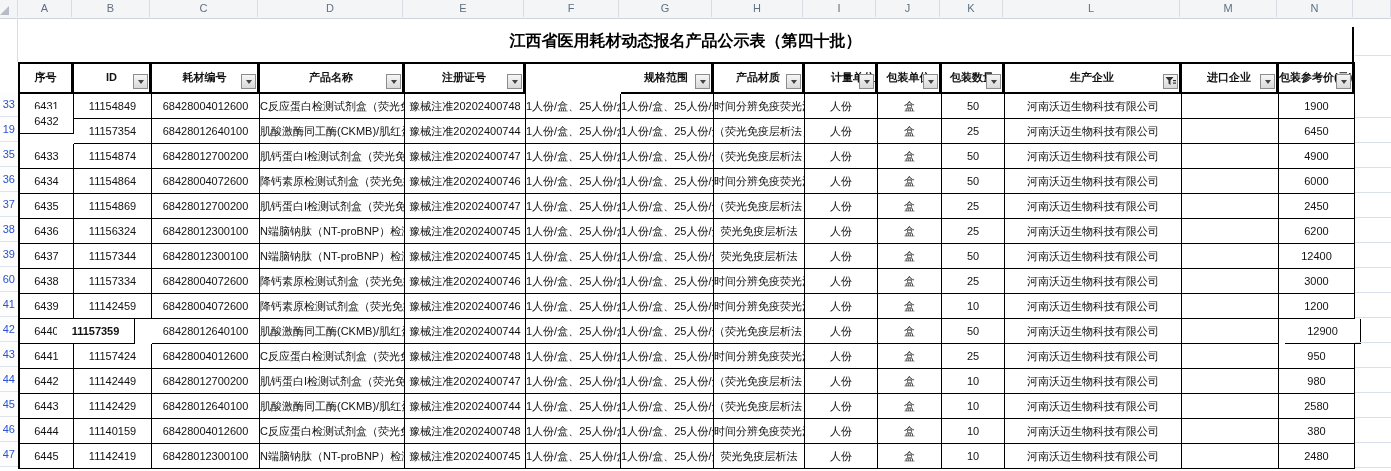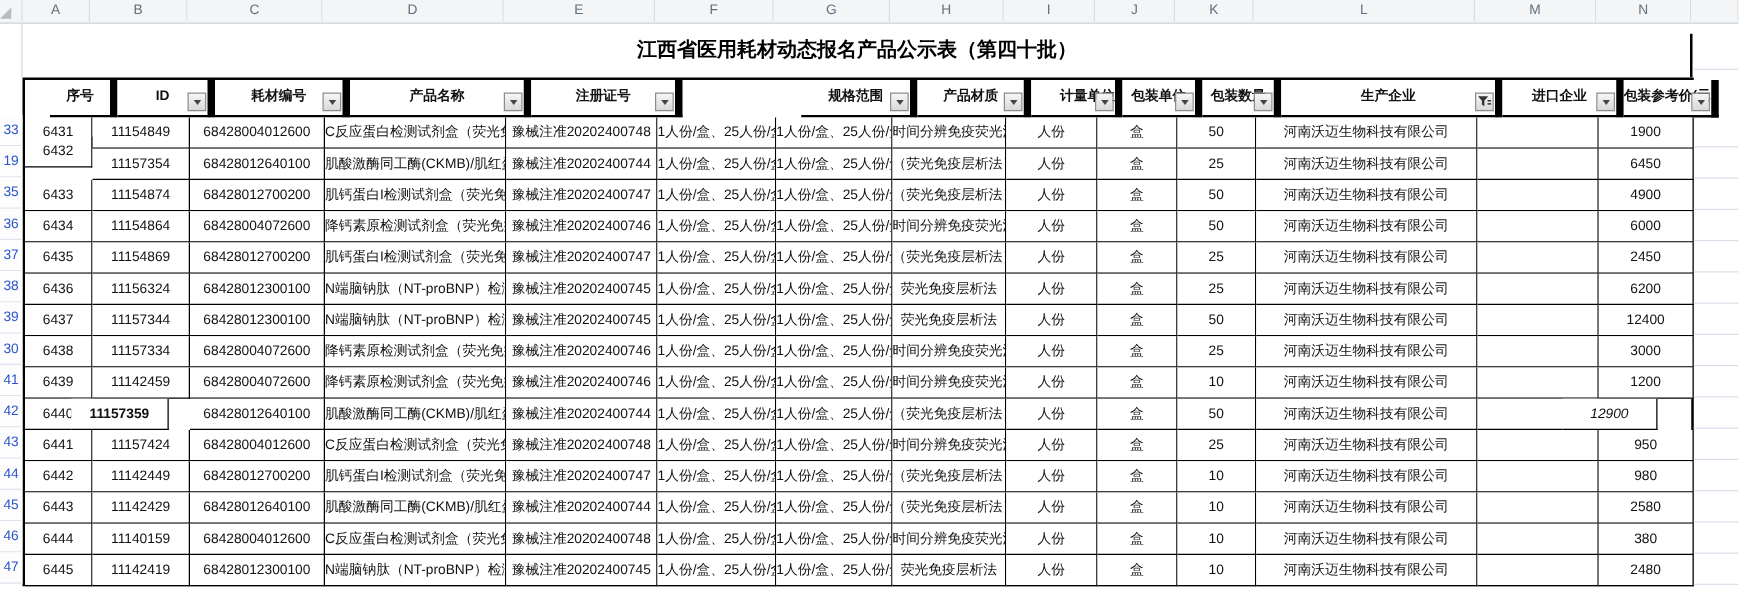--- a/index.html
+++ b/index.html
@@ -14,22 +14,22 @@
   
   .rownum{position:absolute;left:0;width:18px;height:25px;line-height:25px;text-align:right;padding-right:3px;
           box-sizing:border-box;color:#2a53cc;border-bottom:1px solid #dde4ee;background:#fdfdfe;overflow:hidden;}
   .gutter-vline{position:absolute;left:17px;top:18px;width:1px;height:44px;background:#d8dde3;}
   
   .title-row{position:absolute;left:18px;top:18px;width:1335px;height:44px;text-align:center;
              line-height:46px;font-weight:bold;font-size:16px;color:#000;overflow:hidden;white-space:nowrap;}
   .title-right-border{position:absolute;left:1352px;top:27px;width:2px;height:35px;background:#000;}
   
   .tbl{position:absolute;left:18px;top:62px;width:1337px;height:407px;box-sizing:border-box;border:2px solid #000;background:#fff;}
-  .hcell{position:absolute;height:30px;box-sizing:border-box;border-right:6px solid #000000;border-bottom:2px solid #000;
-         font-weight:bold;text-align:center;line-height:27px;overflow:hidden;white-space:nowrap;background:#fff;margin-left:20px;}
+  .hcell{position:absolute;height:30px;box-sizing:border-box;border-right:3px solid #000000;border-bottom:2px solid #000;
+         font-weight:bold;text-align:center;line-height:27px;overflow:hidden;white-space:nowrap;background:#fff;}
   .dcell{position:absolute;height:25px;box-sizing:border-box;border-right:1px solid #000;border-bottom:1px solid #000;
          text-align:center;line-height:24px;overflow:hidden;white-space:nowrap;background:#fff;}
   
   .fbtn{position:absolute;right:1px;bottom:3px;width:15px;height:15px;box-sizing:border-box;
         border:1px solid #8c8c8c;background:linear-gradient(#f6f6f6,#d9d9d9);display:flex;align-items:center;justify-content:center;}
   .chev{width:0;height:0;border-left:3.5px solid transparent;border-right:3.5px solid transparent;border-top:4.5px solid #444;}
   
   .rgl{position:absolute;left:1355px;width:36px;height:1px;background:#d9e0ea;}
 </style>
 </head>
@@ -233,21 +233,21 @@
       <div class="dcell" style="left: 240px; top: 255px; width: 145px;">肌酸激酶同工酶(CKMB)/肌红蛋白联合检测试剂盒（荧光免疫层析法）</div>
       <div class="dcell" style="left: 385px; top: 255px; width: 121px;">豫械注准20202400744</div>
       <div class="dcell" style="left: 506px; top: 255px; width: 95px;">1人份/盒、25人份/盒、50人份/盒</div>
       <div class="dcell" style="left: 601px; top: 255px; width: 93px;">1人份/盒、25人份/盒、50人份/盒</div>
       <div class="dcell" style="left: 694px; top: 255px; width: 91px;">（荧光免疫层析法）</div>
       <div class="dcell" style="left: 785px; top: 255px; width: 73px;">人份</div>
       <div class="dcell" style="left: 858px; top: 255px; width: 64px;">盒</div>
       <div class="dcell" style="left: 922px; top: 255px; width: 63px;">50</div>
       <div class="dcell" style="left: 985px; top: 255px; width: 177px;">河南沃迈生物科技有限公司</div>
       <div class="dcell" style="left: 1162px; top: 255px; width: 97px;"></div>
-      <div class="dcell" style="left: 1230px; top: 255px; width: 76px; font-style: italic;">12900</div>
+      <div class="dcell" style="left: 1265px; top: 255px; width: 76px;">12900</div>
       <div class="dcell" style="left: 0px; top: 280px; width: 54px;">6441</div>
       <div class="dcell" style="left: 54px; top: 280px; width: 78px;">11157424</div>
       <div class="dcell" style="left: 132px; top: 280px; width: 108px;">68428004012600</div>
       <div class="dcell" style="left: 240px; top: 280px; width: 145px;">C反应蛋白检测试剂盒（荧光免疫层析法）</div>
       <div class="dcell" style="left: 385px; top: 280px; width: 121px;">豫械注准20202400748</div>
       <div class="dcell" style="left: 506px; top: 280px; width: 95px;">1人份/盒、25人份/盒、50人份/盒</div>
       <div class="dcell" style="left: 601px; top: 280px; width: 93px;">1人份/盒、25人份/盒、50人份/盒</div>
       <div class="dcell" style="left: 694px; top: 280px; width: 91px;">时间分辨免疫荧光法</div>
       <div class="dcell" style="left: 785px; top: 280px; width: 73px;">人份</div>
       <div class="dcell" style="left: 858px; top: 280px; width: 64px;">盒</div>
@@ -312,21 +312,21 @@
       <div class="dcell" style="left: 1162px; top: 380px; width: 97px;"></div>
       <div class="dcell" style="left: 1259px; top: 380px; width: 76px;">2480</div>
     </div>
 <div class="rownum" style="top: 92px;">33</div>
     <div class="rownum" style="top: 117px;">19</div>
     <div class="rownum" style="top: 142px;">35</div>
     <div class="rownum" style="top: 167px;">36</div>
     <div class="rownum" style="top: 192px;">37</div>
     <div class="rownum" style="top: 217px;">38</div>
     <div class="rownum" style="top: 242px;">39</div>
-    <div class="rownum" style="top: 267px;">30</div>
+    <div class="rownum" style="top: 267px;">60</div>
     <div class="rownum" style="top: 292px;">41</div>
     <div class="rownum" style="top: 317px;">42</div>
     <div class="rownum" style="top: 342px;">43</div>
     <div class="rownum" style="top: 367px;">44</div>
     <div class="rownum" style="top: 392px;">45</div>
     <div class="rownum" style="top: 417px;">46</div>
     <div class="rownum" style="top: 442px;">47</div>
     <div class="rgl" style="top: 55px;"></div>
     <div class="rgl" style="top: 117px;"></div>
     <div class="rgl" style="top: 142px;"></div>

